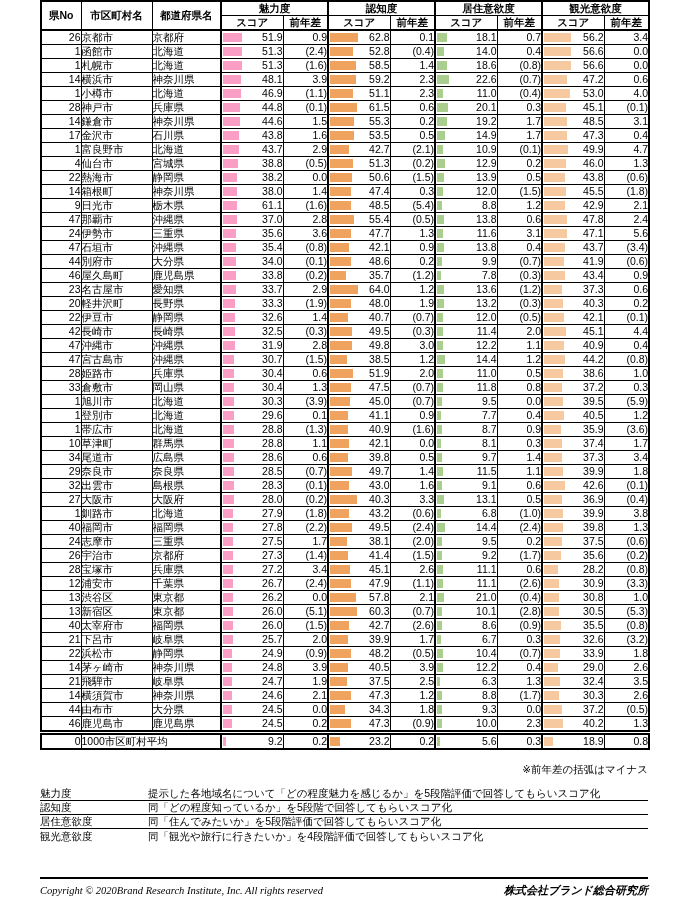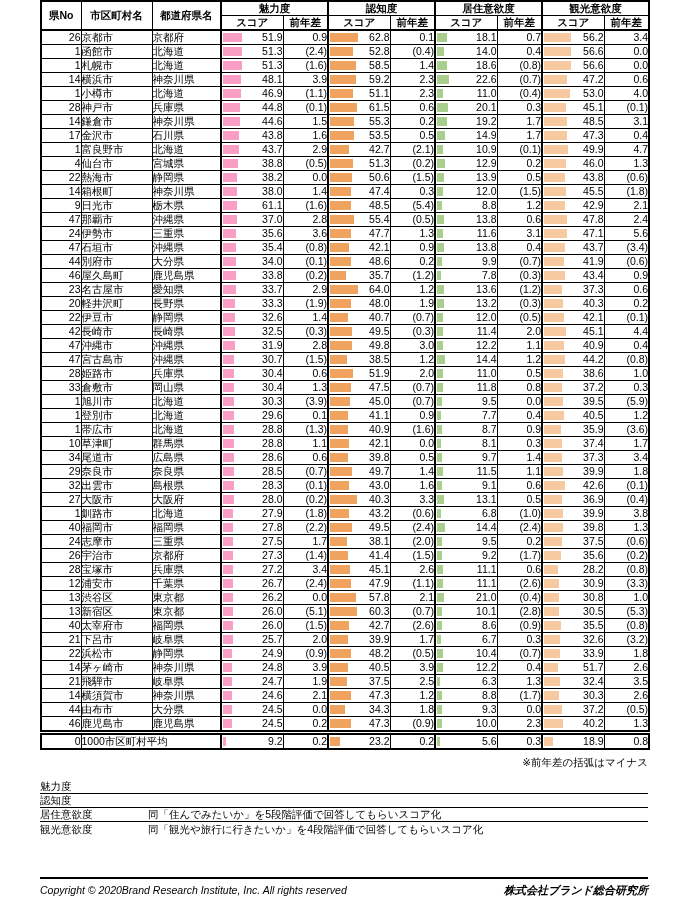--- a/index.html
+++ b/index.html
@@ -29,38 +29,38 @@
   td.c-name { text-align:left; padding-left:3px; }
   td.c-score { position:relative; text-align:right; padding-right:6px; }
   td.c-score .bar {
     position:absolute; left:1px; top:2px; bottom:2px; z-index:0;
   }
   td.c-score .val { position:relative; z-index:1; }
   td.c-diff { text-align:right; padding-right:3px; }
   tr.avg-row td { border-top:5px double #000; }
 
   .note {
-    margin:6px 0 0 40px; width:608px; text-align:right; font-size:10.5px;
+    margin:13px 0 0 40px; width:608px; text-align:right; font-size:10.5px;
   }
 
   .defs { margin:10px 0 0 40px; width:608px; }
   .defs-title { font-size:11px; font-weight:bold; margin-bottom:3px; }
   .def-row {
     display:grid; grid-template-columns:108px 1fr; align-items:end;
     font-size:10.5px; height:14px; line-height:13px;
   }
   .def-row.underline { border-bottom:1px solid #000; }
 
   .footer {
     position:absolute; left:40px; bottom:6px; width:608px;
     border-top:2px solid #000; padding-top:4px;
     display:flex; justify-content:space-between; align-items:baseline;
   }
   .copyright {
-    font-family:Liberation Sans, sans-serif;
+    font-family:Liberation Serif, serif;
     font-style:italic; font-size:10.5px;
   }
   .company { font-style:italic; font-weight:bold; font-size:11px; }
 </style>
 </head>
 <body>
 
 <div class="page">
 
 
@@ -688,21 +688,21 @@
         <tr>
           <td class="c-no">14</td>
           <td class="c-name">茅ヶ崎市</td>
           <td class="c-name">神奈川県</td>
           <td class="c-score grp-start"><div class="bar" style="background: rgb(251, 158, 198); width: 15.4%;"></div><span class="val">24.8</span></td>
           <td class="c-diff">3.9</td>
           <td class="c-score grp-start"><div class="bar" style="background: rgb(240, 163, 95); width: 29.6%;"></div><span class="val">40.5</span></td>
           <td class="c-diff">3.9</td>
           <td class="c-score grp-start"><div class="bar" style="background: rgb(169, 206, 142); width: 10.7%;"></div><span class="val">12.2</span></td>
           <td class="c-diff">0.4</td>
-          <td class="c-score grp-start"><div class="bar" style="background: rgb(246, 201, 160); width: 23.2%;"></div><span class="val">51.7</span></td>
+          <td class="c-score grp-start"><div class="bar" style="background: rgb(246, 201, 160); width: 23.2%;"></div><span class="val">29.0</span></td>
           <td class="c-diff">2.6</td>
         </tr>
         <tr>
           <td class="c-no">21</td>
           <td class="c-name">飛騨市</td>
           <td class="c-name">岐阜県</td>
           <td class="c-score grp-start"><div class="bar" style="background: rgb(251, 158, 198); width: 15.3%;"></div><span class="val">24.7</span></td>
           <td class="c-diff">1.9</td>
           <td class="c-score grp-start"><div class="bar" style="background: rgb(240, 163, 95); width: 27.4%;"></div><span class="val">37.5</span></td>
           <td class="c-diff">2.5</td>
@@ -763,23 +763,25 @@
           <td class="c-diff">0.8</td>
         </tr>
       </tbody>
   </table>
 
   <div class="note">※前年差の括弧はマイナス</div>
 
   <div class="defs">
     <div class="def-row underline">
       <span>魅力度</span>
+      <span>提示した各地域名について「どの程度魅力を感じるか」を5段階評価で回答してもらいスコア化</span>
     </div>
     <div class="def-row underline">
       <span>認知度</span>
+      <span>同「どの程度知っているか」を5段階で回答してもらいスコア化</span>
     </div>
     <div class="def-row underline">
       <span>居住意欲度</span>
       <span>同「住んでみたいか」を5段階評価で回答してもらいスコア化</span>
     </div>
     <div class="def-row">
       <span>観光意欲度</span>
       <span>同「観光や旅行に行きたいか」を4段階評価で回答してもらいスコア化</span>
     </div>
   </div>

